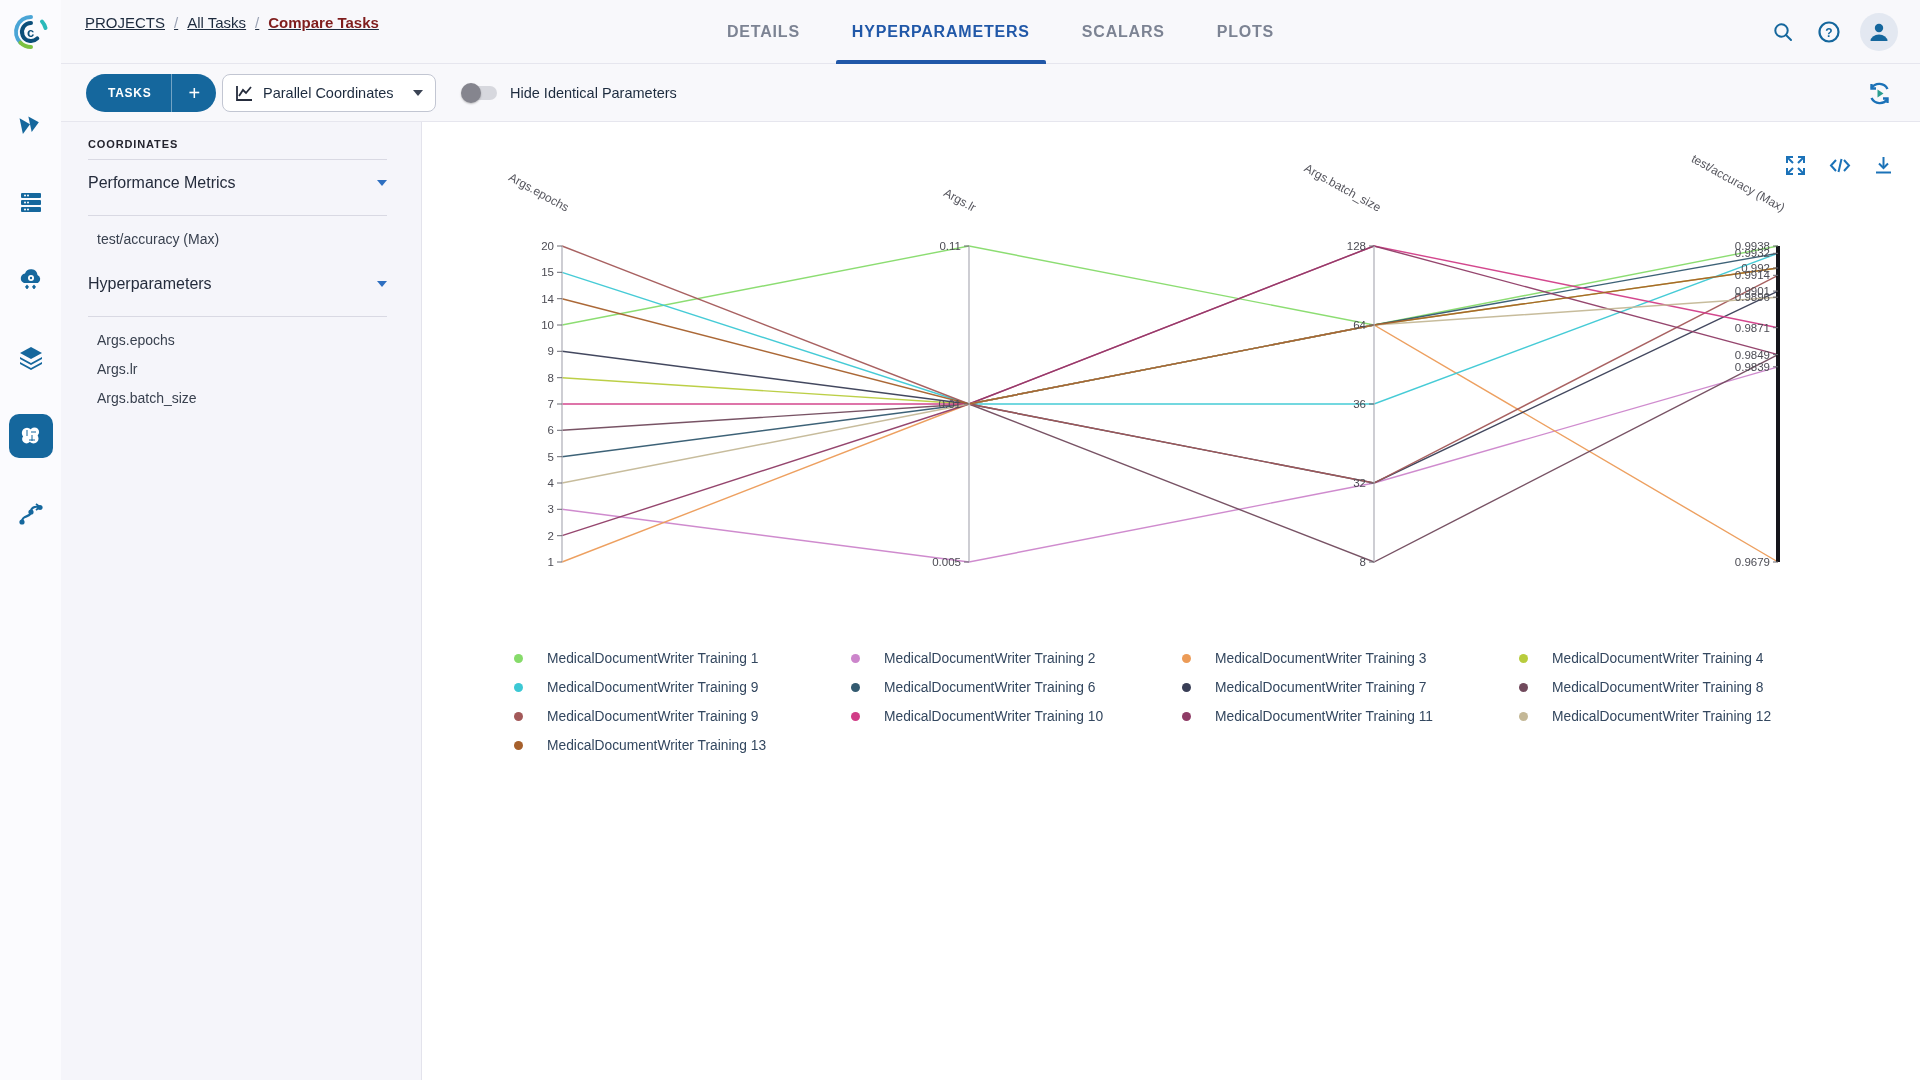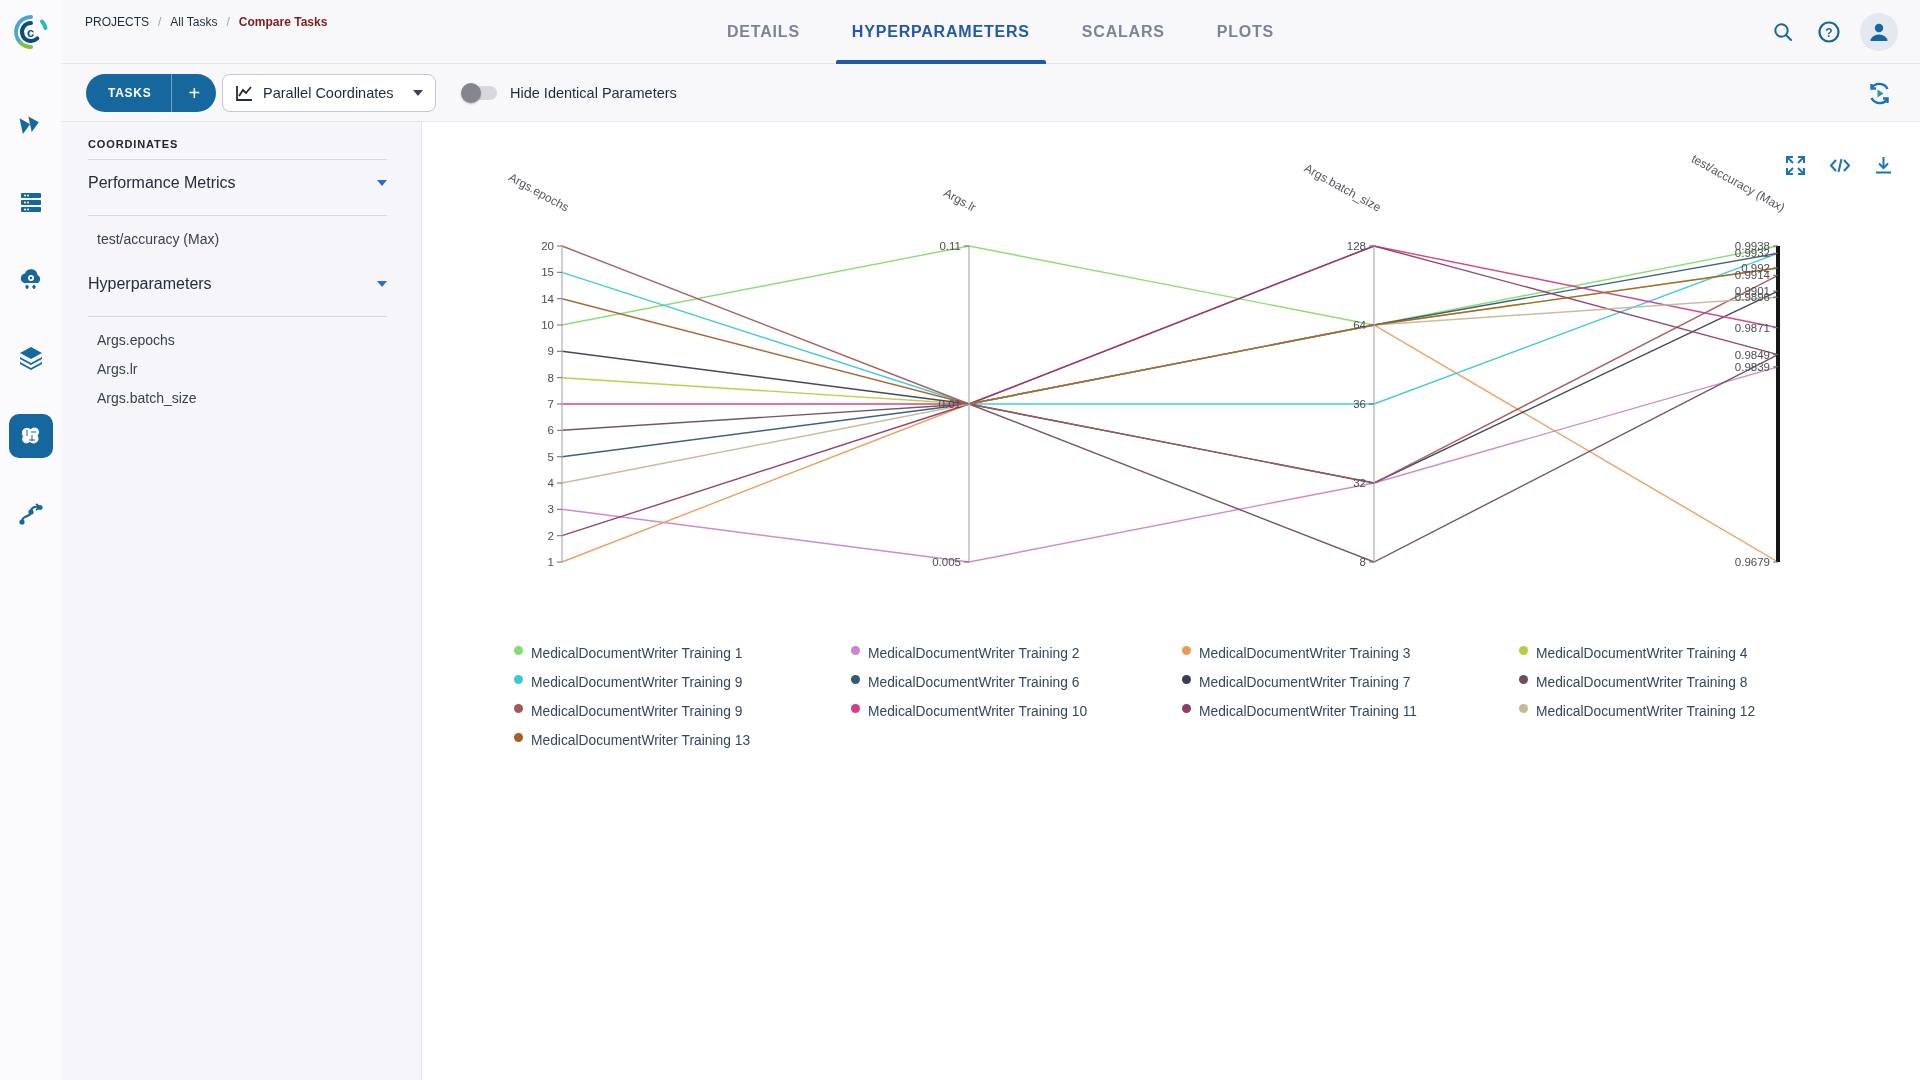--- a/index.html
+++ b/index.html
@@ -12,21 +12,21 @@
   .rail-items { display:flex; flex-direction:column; align-items:center; gap:34px; margin-top:38px; }
   .rail-btn { width:44px; height:44px; display:flex; align-items:center; justify-content:center;
     border-radius:10px; cursor:pointer; }
   .rail-btn svg { display:block; }
   .rail-btn.active { background:#15679d; }
 
   
   .header { position:absolute; left:61px; top:0; width:1859px; height:64px; background:#f8f8fb;
     border-bottom:1px solid #e6e6ee; z-index:4; }
   .breadcrumb { position:absolute; left:24px; top:0; height:44px; display:flex; align-items:center;
-    gap:9px; font-size:12px; }
+    gap:9px; font-size:15px;text-decoration:underline; }
   .breadcrumb .crumb { color:#1d2b3e; cursor:pointer; }
   .breadcrumb .sep { color:#9aa2b4; }
   .breadcrumb .current { color:#7f1d1d; font-weight:700; }
   .tabs { position:absolute; left:640px; top:0; height:64px; display:flex; }
   .tab { height:64px; line-height:64px; padding:0 26px; font-size:16px; font-weight:700;
     letter-spacing:.05em; color:#7c8393; cursor:pointer; position:relative; }
   .tab.active { color:#2158a8; }
   .tab.active::after { content:""; position:absolute; left:10px; right:10px; bottom:0; height:4px;
     background:#2158a8; border-radius:2px 2px 0 0; }
   .hdr-icons { position:absolute; right:22px; top:0; height:64px; display:flex; align-items:center; gap:16px; }
@@ -74,21 +74,21 @@
   .main { position:absolute; left:422px; top:122px; width:1498px; height:958px; background:#fff; }
   .chart-tools { position:absolute; right:26px; top:33px; display:flex; gap:23px; z-index:2; }
   .ct-icon { width:21px; height:21px; cursor:pointer; }
   #chart-svg { position:absolute; left:0; top:0; }
   .axlbl { font-size:12px; fill:#56565e; }
   .tick-text { font-size:11.5px; fill:#4c4c54; }
 
   
   .legend { position:absolute; left:92px; top:524px; display:grid;
     grid-template-columns:337px 331px 337px 340px; row-gap:5px; }
-  .legend-item { display:flex; align-items:flex-start; gap:8px; height:24px; cursor:pointer; }
+  .legend-item { display:flex; align-items:center; gap:24px; height:24px; cursor:pointer; }
   .legend-item .dot { width:9px; height:9px; border-radius:50%; flex:none; }
   .legend-item .l-text { font-size:13.8px; color:#33475f; }
 </style>
 </head>
 <body>
 
 <div class="rail">
   <div class="logo">
     <svg width="38" height="38" viewBox="0 0 38 38">
       <path d="M19 4 a15 15 0 0 0 -10.6 25.6" fill="none" stroke="#4aa5d6" stroke-width="4" stroke-linecap="round"></path>

